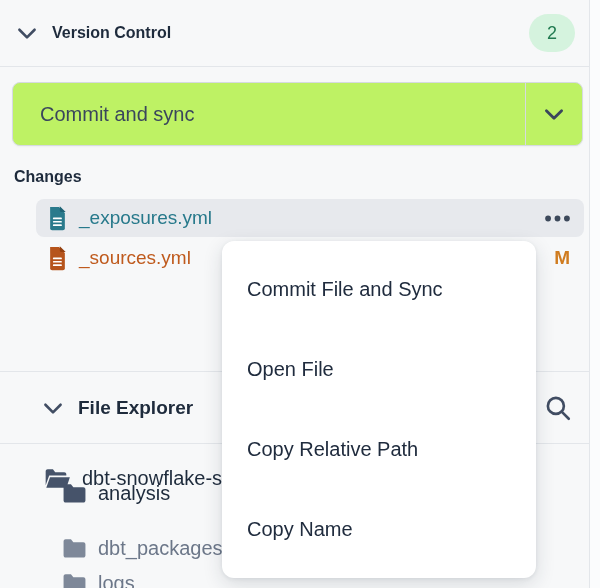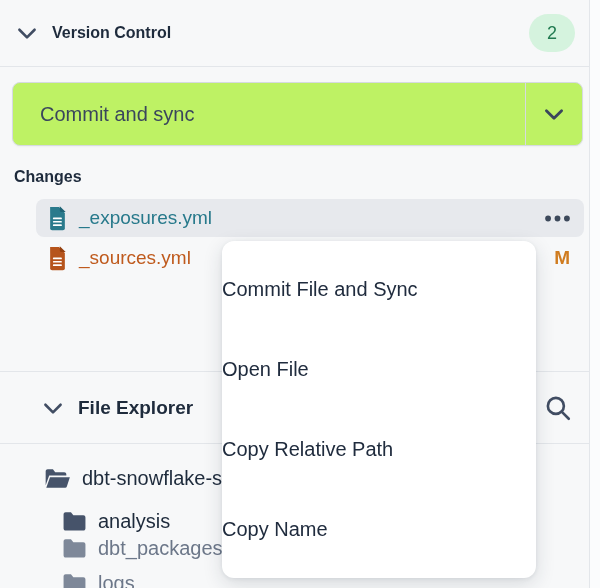--- a/index.html
+++ b/index.html
@@ -69,41 +69,41 @@
   .m-badge{margin-left:auto; font-size:19px; font-weight:700; color:var(--m-orange);}
 
   
   .context-menu{
     position:absolute; left:222px; top:241px; width:314px; height:337px;
     background:#fff; border-radius:12px; z-index:5;
     box-shadow:0 6px 20px rgba(30,43,60,.14), 0 1px 4px rgba(30,43,60,.08);
     display:flex; flex-direction:column; padding:8px 0;
   }
   .menu-item{
-    flex:1; display:flex; align-items:center; 
+    flex:1; display:flex; align-items:center; padding-left:25px;
     font-size:20px; color:#202c3e; cursor:pointer;
   }
 
   
   .fe-header{
     position:absolute; top:371px; left:0; width:100%; height:73px;
     border-top:1px solid var(--border); border-bottom:1px solid var(--border);
     display:flex; align-items:center; padding:0 16px 0 40px;
   }
   .fe-title{margin-left:12px; font-size:19px; font-weight:700; color:var(--text-dark);}
   .search-btn{margin-left:auto; color:#414d63; cursor:pointer;}
 
   
   .tree-row{
     position:absolute; height:34px; display:flex; align-items:center; cursor:pointer;
   }
   .tree-row .tree-name{margin-left:11px; font-size:20px; color:var(--text-dark);}
   .tree-row .tree-name.muted{color:var(--muted); }
   .tr-0{top:461px; left:44px;justify-content:center;}
-  .tr-1{top:504px; left:62px;}
+  .tr-1{top:476px; left:62px;}
   .tr-2{top:531px; left:62px;}
   .tr-3{top:566px; left:62px;}
   .folder-dark{color:#46536a;}
   .folder-muted{color:#7e8899;}
 </style>
 </head>
 <body>
 
 <div class="panel">
 

